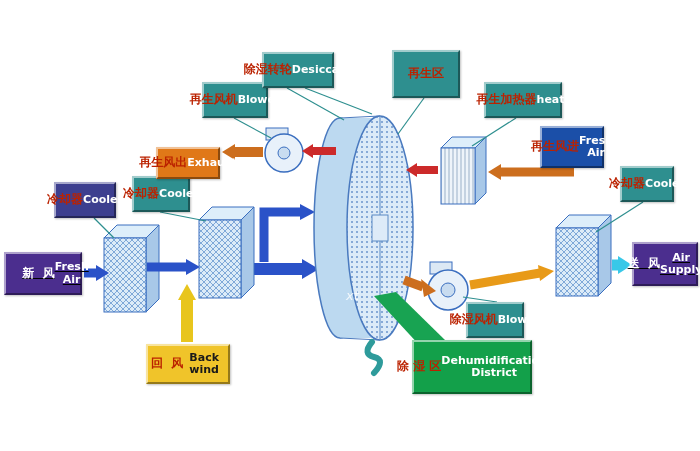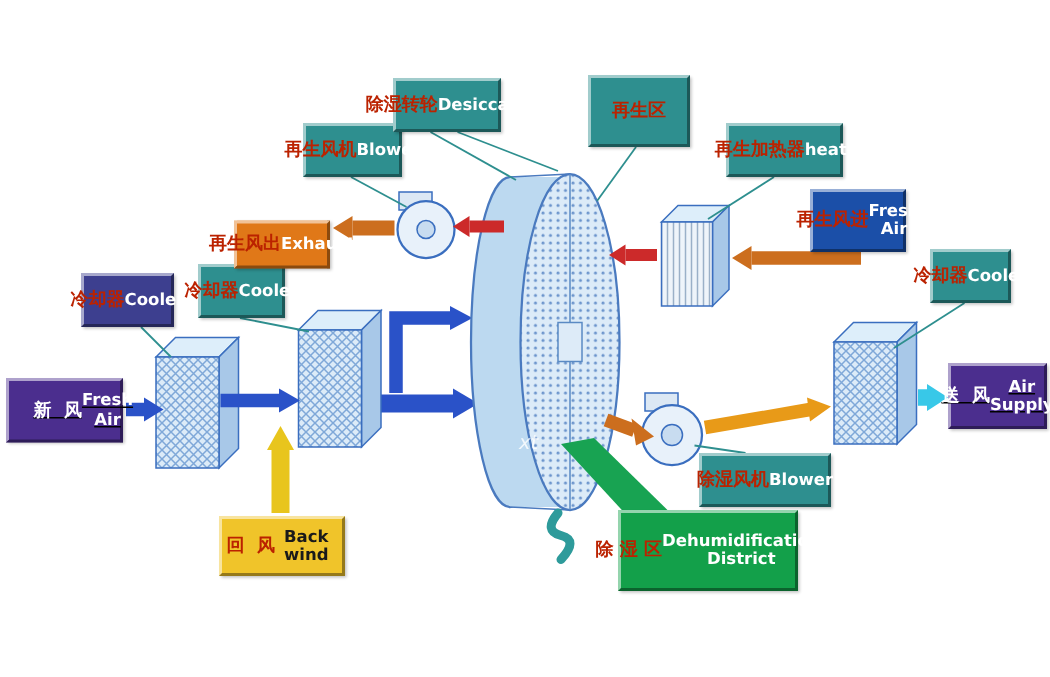--- a/index.html
+++ b/index.html
@@ -206,21 +206,21 @@
   <div class="lbl teal" style="left:620px;top:166px;width:54px;height:36px;">
     <div class="zh">冷却器</div>
     <div class="en">Cooler</div>
   </div>
 
   <div class="lbl purple" style="left:632px;top:242px;width:66px;height:44px;">
     <div class="zh">送  风</div>
     <div class="en">Air Supply</div>
   </div>
 
-  <div class="lbl teal" style="left:466px;top:302px;width:88px;height:36px;">
+  <div class="lbl teal" style="left:466px;top:302px;width:58px;height:36px;">
     <div class="zh">除湿风机</div>
     <div class="en">Blower</div>
   </div>
 
   <div class="lbl yellowbox" style="left:146px;top:344px;width:84px;height:40px;">
     <div class="zh">回  风</div>
     <div class="en">Back wind</div>
   </div>
 
   <div class="lbl greenbox" style="left:412px;top:340px;width:120px;height:54px;">

